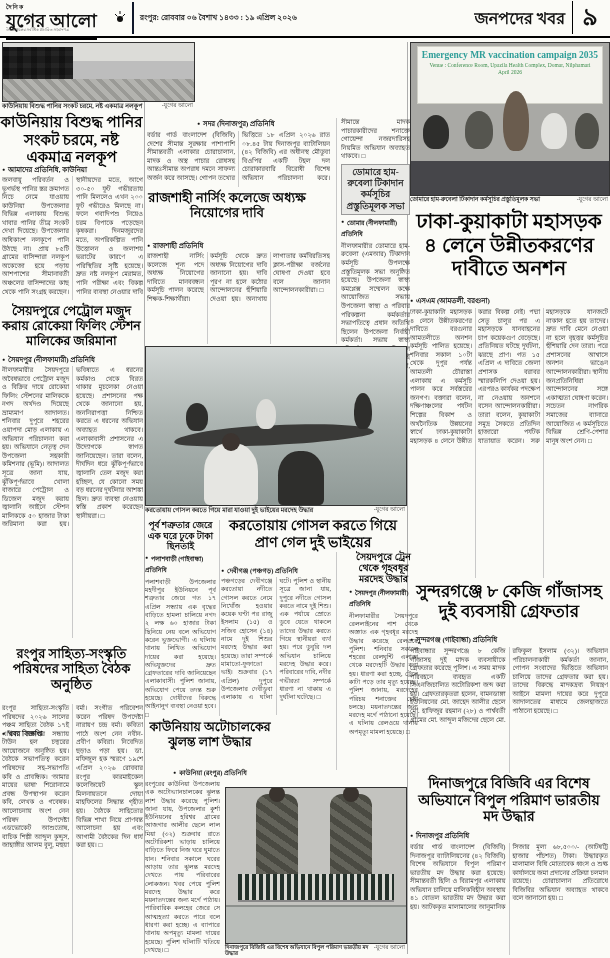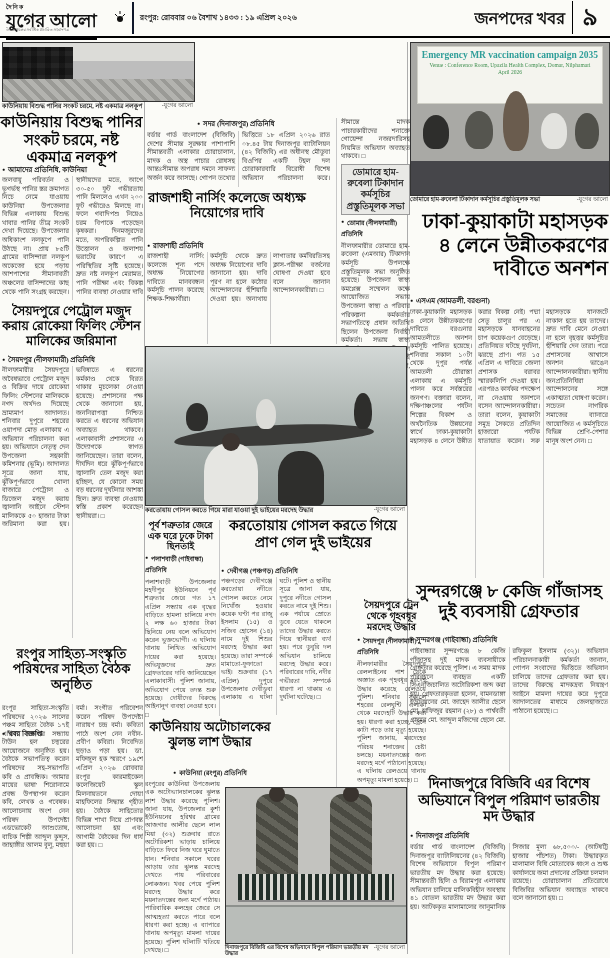--- a/index.html
+++ b/index.html
@@ -173,21 +173,21 @@
   </div>
 
   <div class="abs headline" style="left:221px;top:518px;width:184px;height:46px;font-size:14px;">করতোয়ায় গোসল করতে গিয়ে প্রাণ গেল দুই ভাইয়ের</div>
   <div class="abs dateline" style="left:221px;top:566px;width:110px;font-size:6.5px;">
     <span class="bullet"></span><span>দেবীগঞ্জ (পঞ্চগড়) প্রতিনিধি</span>
   </div>
   <div class="abs" style="left:221px;top:577px;width:110px;height:138px;">
     <div class="body-text cols2" style="font-size:6.2px;">পঞ্চগড়ের দেবীগঞ্জে করতোয়া নদীতে গোসল করতে নেমে নিখোঁজ হওয়ার কয়েক ঘণ্টা পর রাজু ইসলাম (১৫) ও সজিব হোসেন (১৪) নামে দুই শিশুর মরদেহ উদ্ধার করা হয়েছে। তারা সম্পর্কে মামাতো-ফুফাতো ভাই। শুক্রবার (১৭ এপ্রিল) দুপুরে উপজেলার দেবীডুবা এলাকায় এ ঘটনা ঘটে। পুলিশ ও স্থানীয় সূত্রে জানা যায়, দুপুরে নদীতে গোসল করতে নামে দুই শিশু। এক পর্যায়ে স্রোতে ডুবে যেতে থাকলে তাদের উদ্ধার করতে গিয়ে স্থানীয়রা ব্যর্থ হয়। পরে ডুবুরি দল অভিযান চালিয়ে মরদেহ উদ্ধার করে। পরিবারের দাবি, নদীর গভীরতা সম্পর্কে ধারণা না থাকায় এ দুর্ঘটনা ঘটেছে। □</div>
   </div>
 
-  <div class="abs" style="left:336px;top:600px;width:69px;height:218px;border-left:1px solid #c9c9c9;padding-left:20px;">
+  <div class="abs" style="left:336px;top:552px;width:69px;height:218px;border-left:1px solid #c9c9c9;padding-left:12px;">
     <div class="headline" style="font-size:9.5px;">সৈয়দপুরে ট্রেন থেকে গৃহবধূর মরদেহ উদ্ধার</div>
     <div class="dateline" style="font-size:6.2px;margin-top:2px;">
       <span class="bullet"></span><span>সৈয়দপুর (নীলফামারী) প্রতিনিধি</span>
     </div>
     <div class="body-text" style="height:160px;margin-top:2px;font-size:6.2px;">নীলফামারীর সৈয়দপুরে রেললাইনের পাশ থেকে অজ্ঞাত এক গৃহবধূর মরদেহ উদ্ধার করেছে রেলওয়ে পুলিশ। শনিবার সকালে শহরের রেলঘুন্টি এলাকা থেকে মরদেহটি উদ্ধার করা হয়। ধারণা করা হচ্ছে, ট্রেনে কাটা পড়ে তার মৃত্যু হয়েছে। পুলিশ জানায়, মরদেহের পরিচয় শনাক্তের চেষ্টা চলছে। ময়নাতদন্তের জন্য মরদেহ মর্গে পাঠানো হয়েছে। এ ঘটনায় রেলওয়ে থানায় অপমৃত্যু মামলা হয়েছে। □</div>
   </div>
 
   <div class="abs headline" style="left:145px;top:720px;width:130px;height:46px;font-size:12.5px;">কাউনিয়ায় অটোচালকের ঝুলন্ত লাশ উদ্ধার</div>
   <div class="abs dateline" style="left:145px;top:768px;width:130px;font-size:6.5px;text-align:center;">
     <span class="bullet"></span><span>কাউনিয়া (রংপুর) প্রতিনিধি</span>
@@ -220,21 +220,21 @@
     <div class="blob" style="left:92px;top:48px;width:26px;height:60px;background:#6a5c4e;"></div>
     <div class="blob" style="left:130px;top:70px;width:26px;height:36px;background:#e3e3df;"></div>
     <div class="blob" style="left:164px;top:70px;width:24px;height:36px;background:#50504a;"></div>
     <div class="ph-table"></div>
   </div>
   <div class="abs caption-row" style="left:410px;top:196px;width:198px;font-size:6px;">
     <span>ডোমারে হাম-রুবেলা টিকাদান কর্মসূচির প্রস্তুতিমূলক সভা</span>
     <span class="caption-credit">-যুগের আলো</span>
   </div>
 
-  <div class="abs headline" style="left:410px;top:210px;width:198px;height:82px;font-size:20px;text-align:right;">ঢাকা-কুয়াকাটা মহাসড়ক ৪ লেনে উন্নীতকরণের দাবীতে অনশন</div>
+  <div class="abs headline" style="left:410px;top:210px;width:198px;height:82px;font-size:20px;">ঢাকা-কুয়াকাটা মহাসড়ক ৪ লেনে উন্নীতকরণের দাবীতে অনশন</div>
   <div class="abs dateline" style="left:410px;top:295px;width:198px;">
     <span class="bullet"></span><span>এসএম (আমতলী, বরগুনা)</span>
   </div>
   <div class="abs" style="left:410px;top:308px;width:198px;height:270px;">
     <div class="body-text cols3">ঢাকা-কুয়াকাটা মহাসড়ক ৪ লেনে উন্নীতকরণের দাবিতে বরগুনার আমতলীতে অনশন কর্মসূচি পালিত হয়েছে। শনিবার সকাল ১০টা থেকে দুপুর পর্যন্ত আমতলী চৌরাস্তা এলাকায় এ কর্মসূচি পালন করে সর্বস্তরের জনগণ। বক্তারা বলেন, দক্ষিণাঞ্চলের পর্যটন শিল্পের বিকাশ ও অর্থনৈতিক উন্নয়নের স্বার্থে ঢাকা-কুয়াকাটা মহাসড়ক ৪ লেনে উন্নীত করার বিকল্প নেই। পদ্মা সেতু চালুর পর এ মহাসড়কে যানবাহনের চাপ কয়েকগুণ বেড়েছে। প্রতিনিয়ত ঘটছে দুর্ঘটনা, ঝরছে প্রাণ। গত ১৫ এপ্রিল এ দাবিতে জেলা প্রশাসক বরাবর স্মারকলিপি দেওয়া হয়। এরপরও কার্যকর পদক্ষেপ না নেওয়ায় অনশনে বসেন আন্দোলনকারীরা। তারা বলেন, কুয়াকাটা সমুদ্র সৈকতে প্রতিদিন হাজারো পর্যটক যাতায়াত করেন। সরু মহাসড়কে যানজটে নাকাল হতে হয় তাদের। দ্রুত দাবি মেনে নেওয়া না হলে বৃহত্তর কর্মসূচির হুঁশিয়ারি দেন তারা। পরে প্রশাসনের আশ্বাসে অনশন ভাঙেন আন্দোলনকারীরা। স্থানীয় জনপ্রতিনিধিরা আন্দোলনের সঙ্গে একাত্মতা ঘোষণা করেন। সচেতন নাগরিক সমাজের ব্যানারে আয়োজিত এ কর্মসূচিতে বিভিন্ন শ্রেণি-পেশার মানুষ অংশ নেন। □</div>
   </div>
 
   <div class="abs headline" style="left:410px;top:582px;width:198px;height:50px;font-size:17px;">সুন্দরগঞ্জে ৮ কেজি গাঁজাসহ দুই ব্যবসায়ী গ্রেফতার</div>
   <div class="abs dateline" style="left:410px;top:634px;width:198px;">
     <span class="bullet"></span><span>সুন্দরগঞ্জ (গাইবান্ধা) প্রতিনিধি</span>

